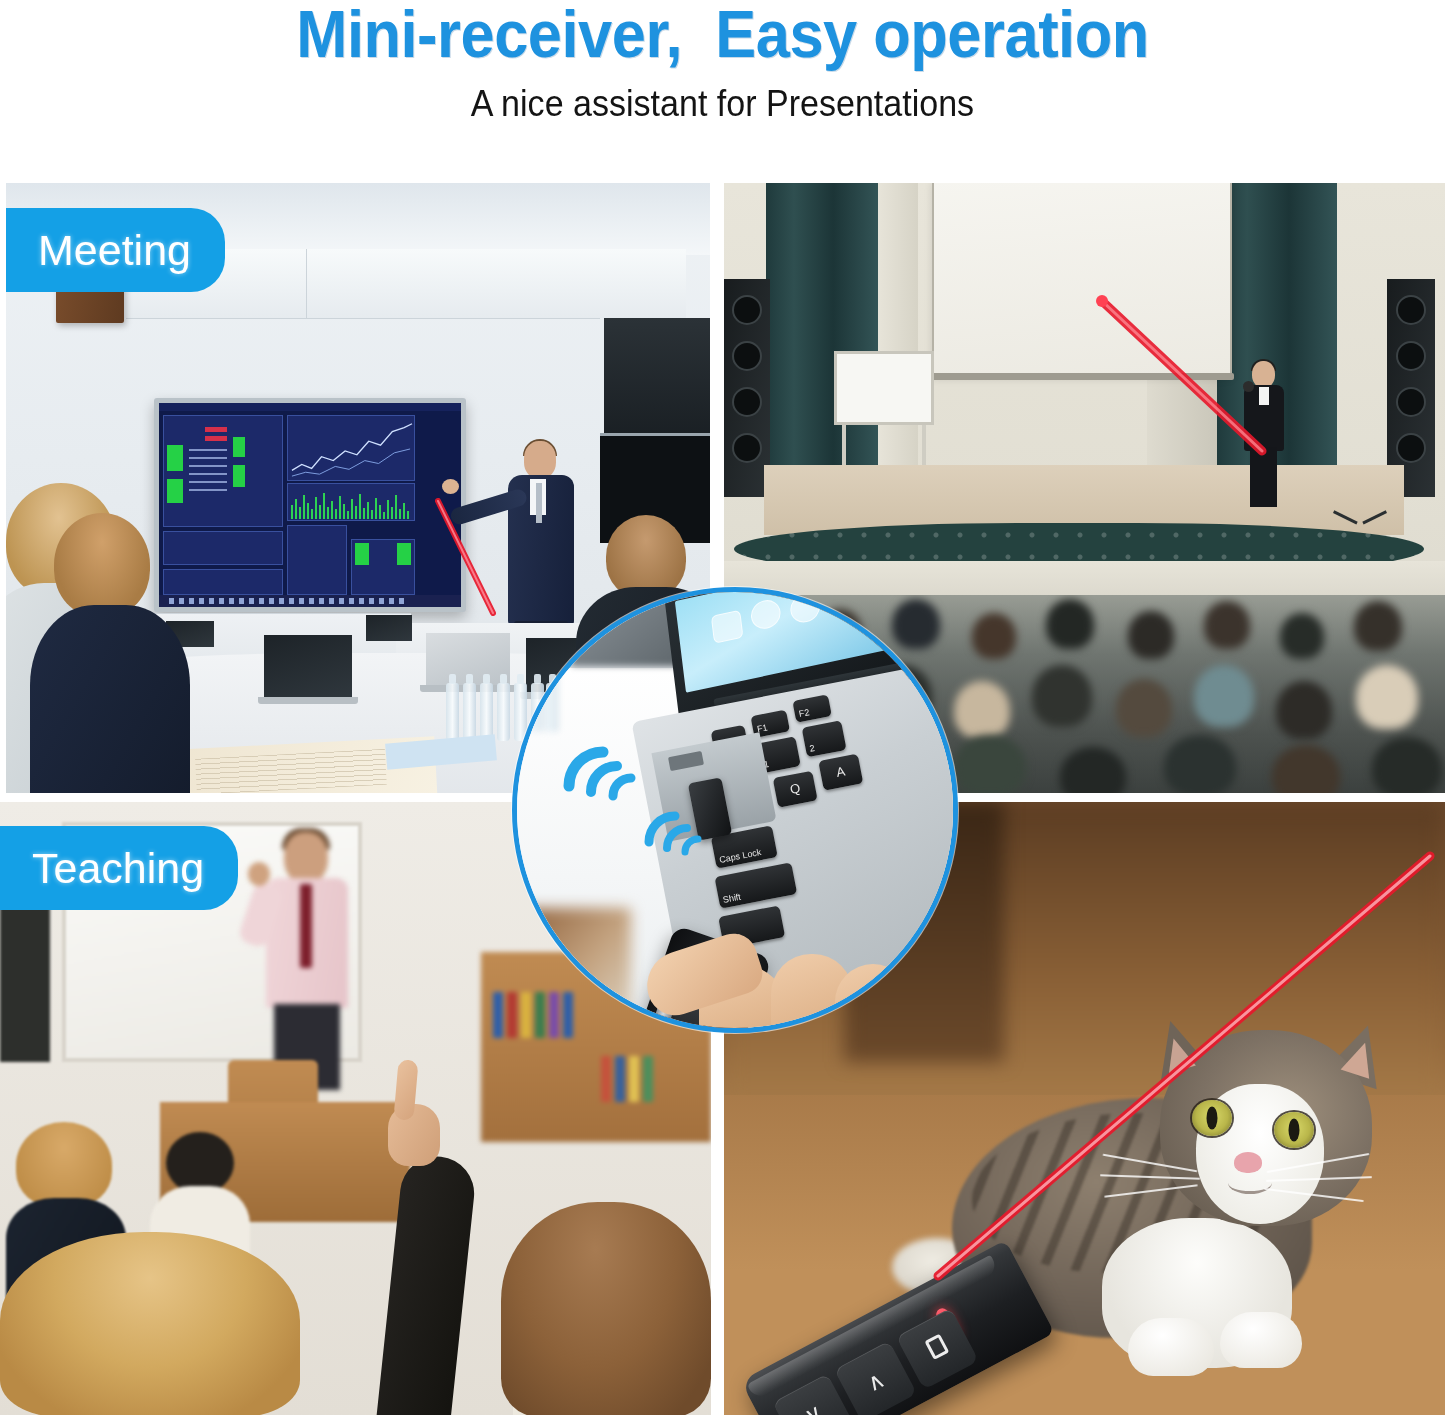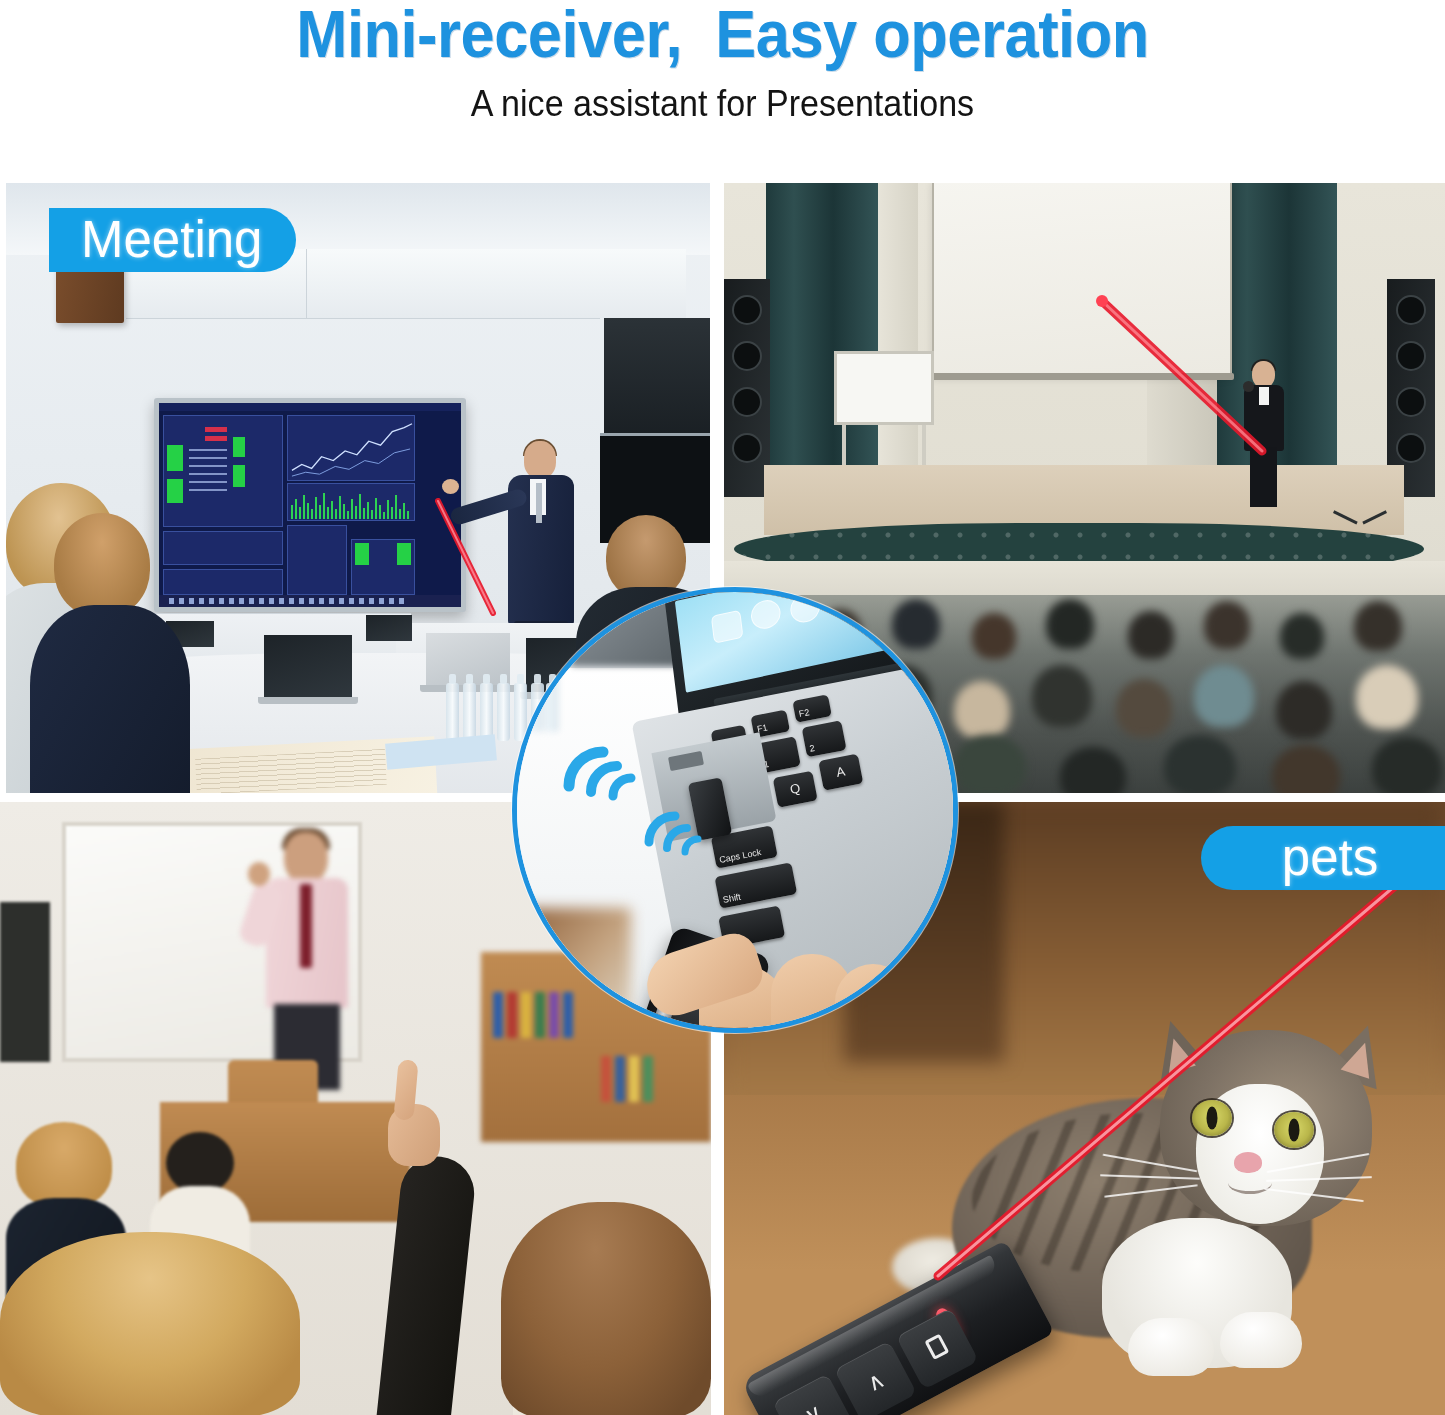--- a/index.html
+++ b/index.html
@@ -40,26 +40,26 @@
   .p-meeting  { left:6px;   top:0px;   width:704px; height:610px; }
   .p-speech   { left:724px; top:0px;   width:721px; height:610px; }
   .p-teaching { left:0px;   top:619px; width:711px; height:613px; }
   .p-pets     { left:724px; top:619px; width:721px; height:613px; }
 
   
   .pill{
     position:absolute; z-index:40;
     background:#14A0E6;
     color:#ffffff;
-    font-size:51px;
+    font-size:43px;
     line-height:64px;
-    height:64px;
+    height:84px;
     white-space:nowrap;
     text-shadow:0 0 5px rgba(255,255,255,.55);
-    display:flex; align-items:center;margin-left:43px;
+    display:flex; align-items:center;
   }
   .pill-left{ border-radius:0 34px 34px 0; padding:0 34px 0 32px; }
   .pill-right{ border-radius:34px 0 0 34px; padding:0 20px 0 34px; justify-content:center; }
   #pill-meeting  { left:0px;   top:25px;  }
   #pill-speech   { right:0px;  top:25px;  }
   #pill-teaching { left:0px;   top:24px;  }
   #pill-pets     { right:0px;  top:24px;  width:244px; }
 
   
   .mt-wall{ position:absolute; inset:0; background:linear-gradient(180deg,#eef2f5 0%,#e7ecf0 45%,#dfe4e8 100%); }
@@ -675,20 +675,21 @@
         <div class="tc-arm-hand">
           <div class="tc-palm"></div>
           <div class="tc-finger"></div>
         </div>
       </div>
 
       <div class="tc-white-shirt"></div>
       <div class="tc-hair-brown"></div>
       <div class="tc-hair-blonde"></div>
 
+      <div class="pill pill-left" id="pill-teaching">Teaching</div>
     </div>
 
     <div class="panel p-pets">
       <div class="pt-bg"></div>
       <div class="pt-blurwall"></div>
       <div class="pt-furn"></div>
       <div class="pt-floor"></div>
       <div class="pt-floorgrad"></div>
 
       <div class="cat">
@@ -736,21 +737,20 @@
         <div class="btn pt-b3">
           <span>∨</span>
         </div>
       </div>
 
       <svg class="pt-laser" viewBox="0 0 721 613" preserveAspectRatio="none">
         <line x1="706" y1="54" x2="214" y2="474" stroke="#E8182B" stroke-width="9" stroke-linecap="round" opacity="0.93"></line>
         <line x1="706" y1="54" x2="214" y2="474" stroke="#ffb3bb" stroke-width="3" stroke-linecap="round" opacity="0.8"></line>
       </svg>
 
-      <div class="pill pill-right" id="pill-pets">pets</div>
     </div>
   </div>
 
   <div class="circle">
     <div class="ci-bgtop"></div>
     <div class="ci-bgright"></div>
     <div class="ci-desk"></div>
     <div class="ci-laptopback"></div>
     <div class="ci-bottles">
       <i style="left:0"></i>

